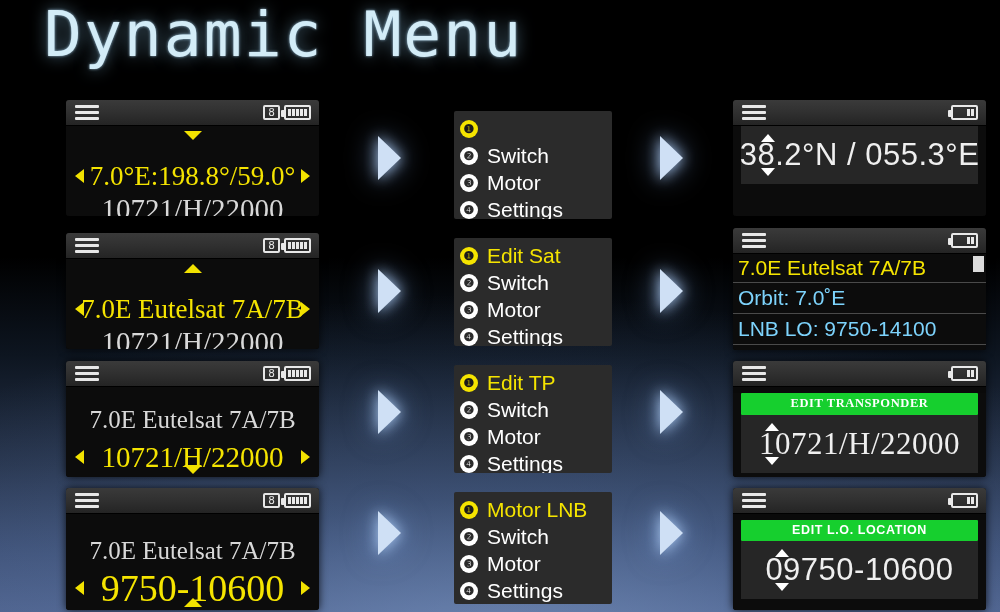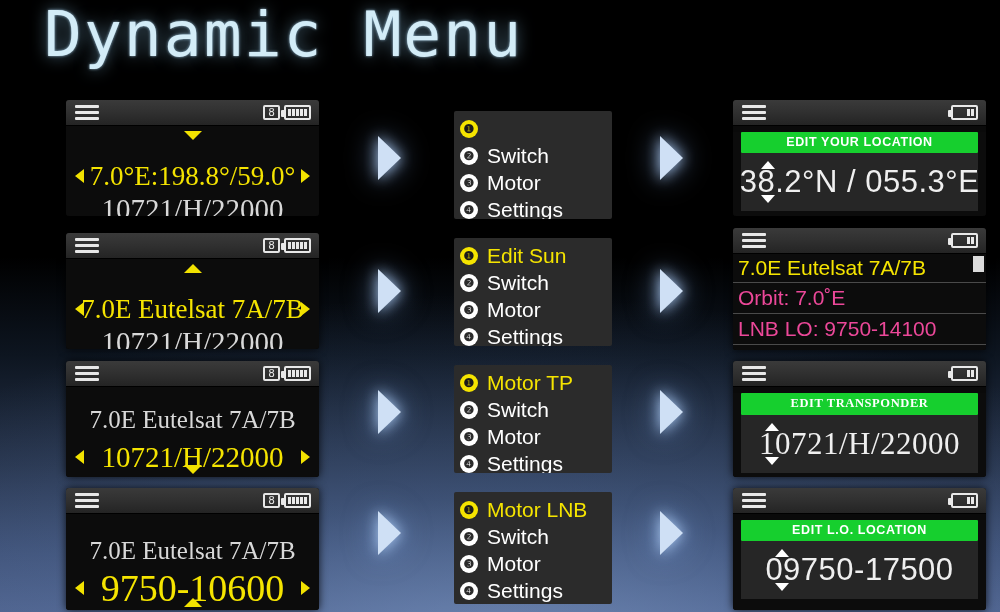--- a/index.html
+++ b/index.html
@@ -107,21 +107,21 @@
   .spin{ position:absolute; width:0;height:0;
     border-left:7px solid transparent;border-right:7px solid transparent; }
   .spin.up{ border-bottom:8px solid #ffffff; }
   .spin.dn{ border-top:8px solid #ffffff; }
 
   .listhdr{
     color:#f5e400; font-size:21px; padding:2px 0 2px 5px; white-space:nowrap;
     border-bottom:1px solid #4a4a4a;
   }
   .listrow{
-    color:#ec4899; font-size:21px; padding:3px 0 3px 5px; white-space:nowrap;
+    color:#7dd3fc; font-size:21px; padding:3px 0 3px 5px; white-space:nowrap;
     border-bottom:1px solid #4a4a4a;
   }
   .scroll-thumb{ position:absolute; right:2px; top:30px; width:11px; height:16px; background:#dcdcdc; }
 
   
   .flow{
     position:absolute; width:0;height:0;
     border-top:22px solid transparent; border-bottom:22px solid transparent;
     border-left:23px solid #cfe0f5;
     filter:drop-shadow(0 0 7px rgba(175,205,245,0.95)) drop-shadow(0 0 14px rgba(130,170,230,0.55));
@@ -275,40 +275,40 @@
   </div>
   <div class="mitem">
     <span class="num off">❹</span>
     <span class="mtext">Settings</span>
   </div>
 </div>
 
 <div class="menu" style="left:454px; top:238px; width:158px; height:108px;">
   <div class="mitem">
     <span class="num on">❶</span>
-    <span class="mtext on">Edit Sun</span>
+    <span class="mtext on">Edit Sat</span>
   </div>
   <div class="mitem">
     <span class="num off">❷</span>
     <span class="mtext">Switch</span>
   </div>
   <div class="mitem">
     <span class="num off">❸</span>
     <span class="mtext">Motor</span>
   </div>
   <div class="mitem">
     <span class="num off">❹</span>
     <span class="mtext">Settings</span>
   </div>
 </div>
 
 <div class="menu" style="left:454px; top:365px; width:158px; height:108px;">
   <div class="mitem">
     <span class="num on">❶</span>
-    <span class="mtext on">Motor TP</span>
+    <span class="mtext on">Edit TP</span>
   </div>
   <div class="mitem">
     <span class="num off">❷</span>
     <span class="mtext">Switch</span>
   </div>
   <div class="mitem">
     <span class="num off">❸</span>
     <span class="mtext">Motor</span>
   </div>
   <div class="mitem">
@@ -352,21 +352,20 @@
       <div class="bat half">
           <i></i>
           <i></i>
           <i></i>
           <i></i>
           <i></i>
         </div>
     </div>
   </div>
   <div class="screen-body">
-    <div class="banner">EDIT YOUR LOCATION</div>
     <div class="editbox">
       <div class="spin up" style="left:20px; top:8px;"></div>
       <div class="spin dn" style="left:20px; bottom:8px;"></div>
       <span class="editval">38.2°N / 055.3°E</span>
     </div>
   </div>
 </div>
 
 <div class="dev" style="left:733px; top:228px; width:253px; height:122px;">
   <div class="statusbar">
@@ -436,16 +435,16 @@
           <i></i>
           <i></i>
         </div>
     </div>
   </div>
   <div class="screen-body">
     <div class="banner">EDIT L.O. LOCATION</div>
     <div class="editbox">
       <div class="spin up" style="left:34px; top:8px;"></div>
       <div class="spin dn" style="left:34px; bottom:8px;"></div>
-      <span class="editval">09750-17500</span>
+      <span class="editval">09750-10600</span>
     </div>
   </div>
 </div>
 
 </body></html>

